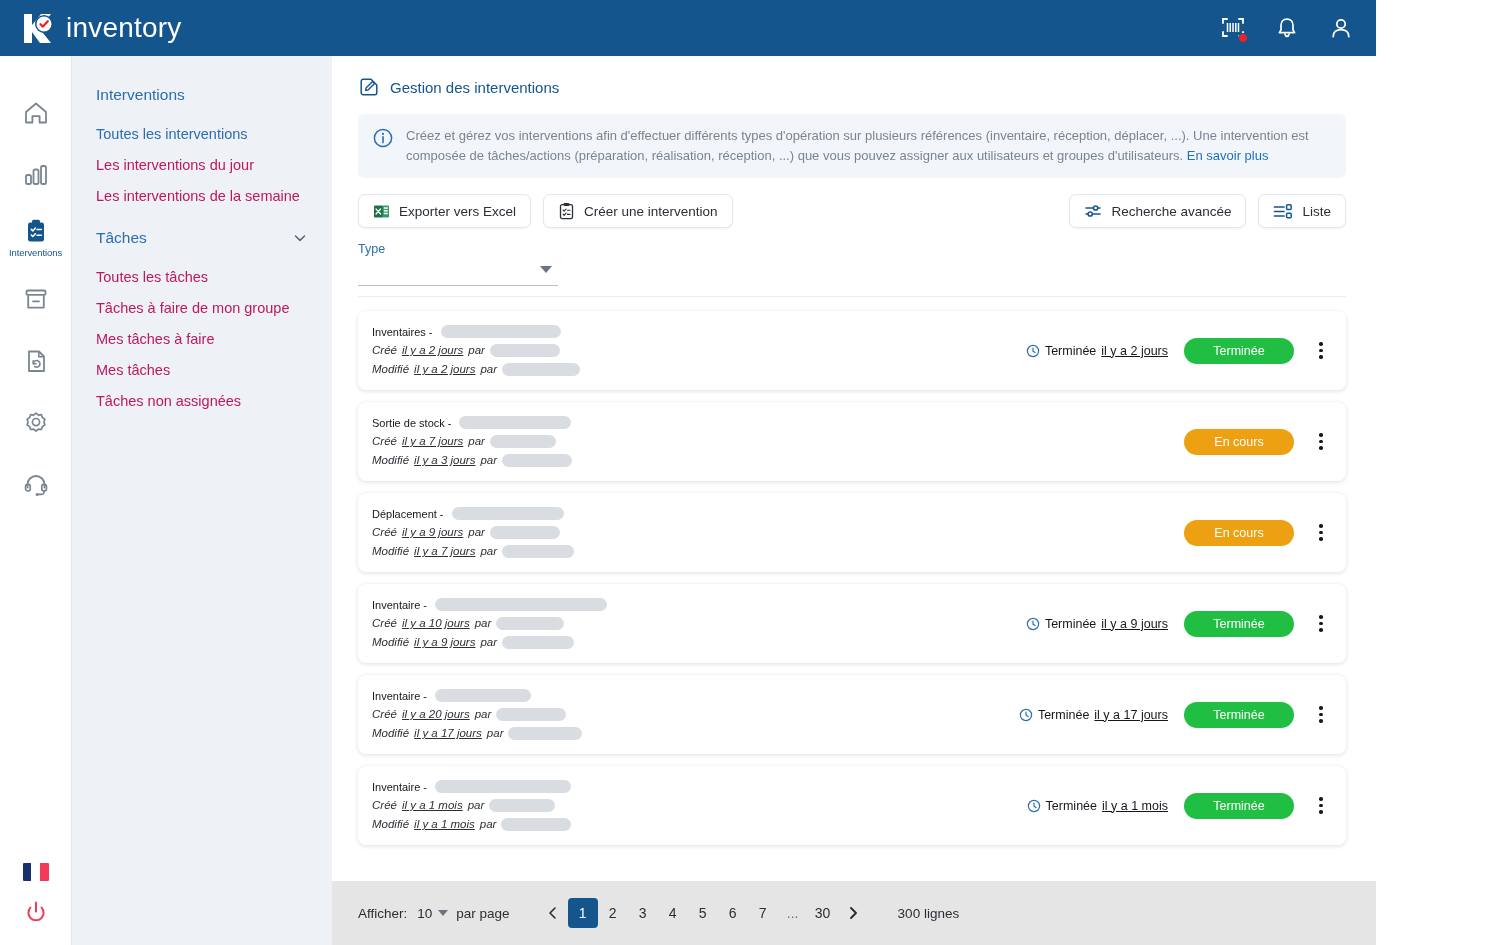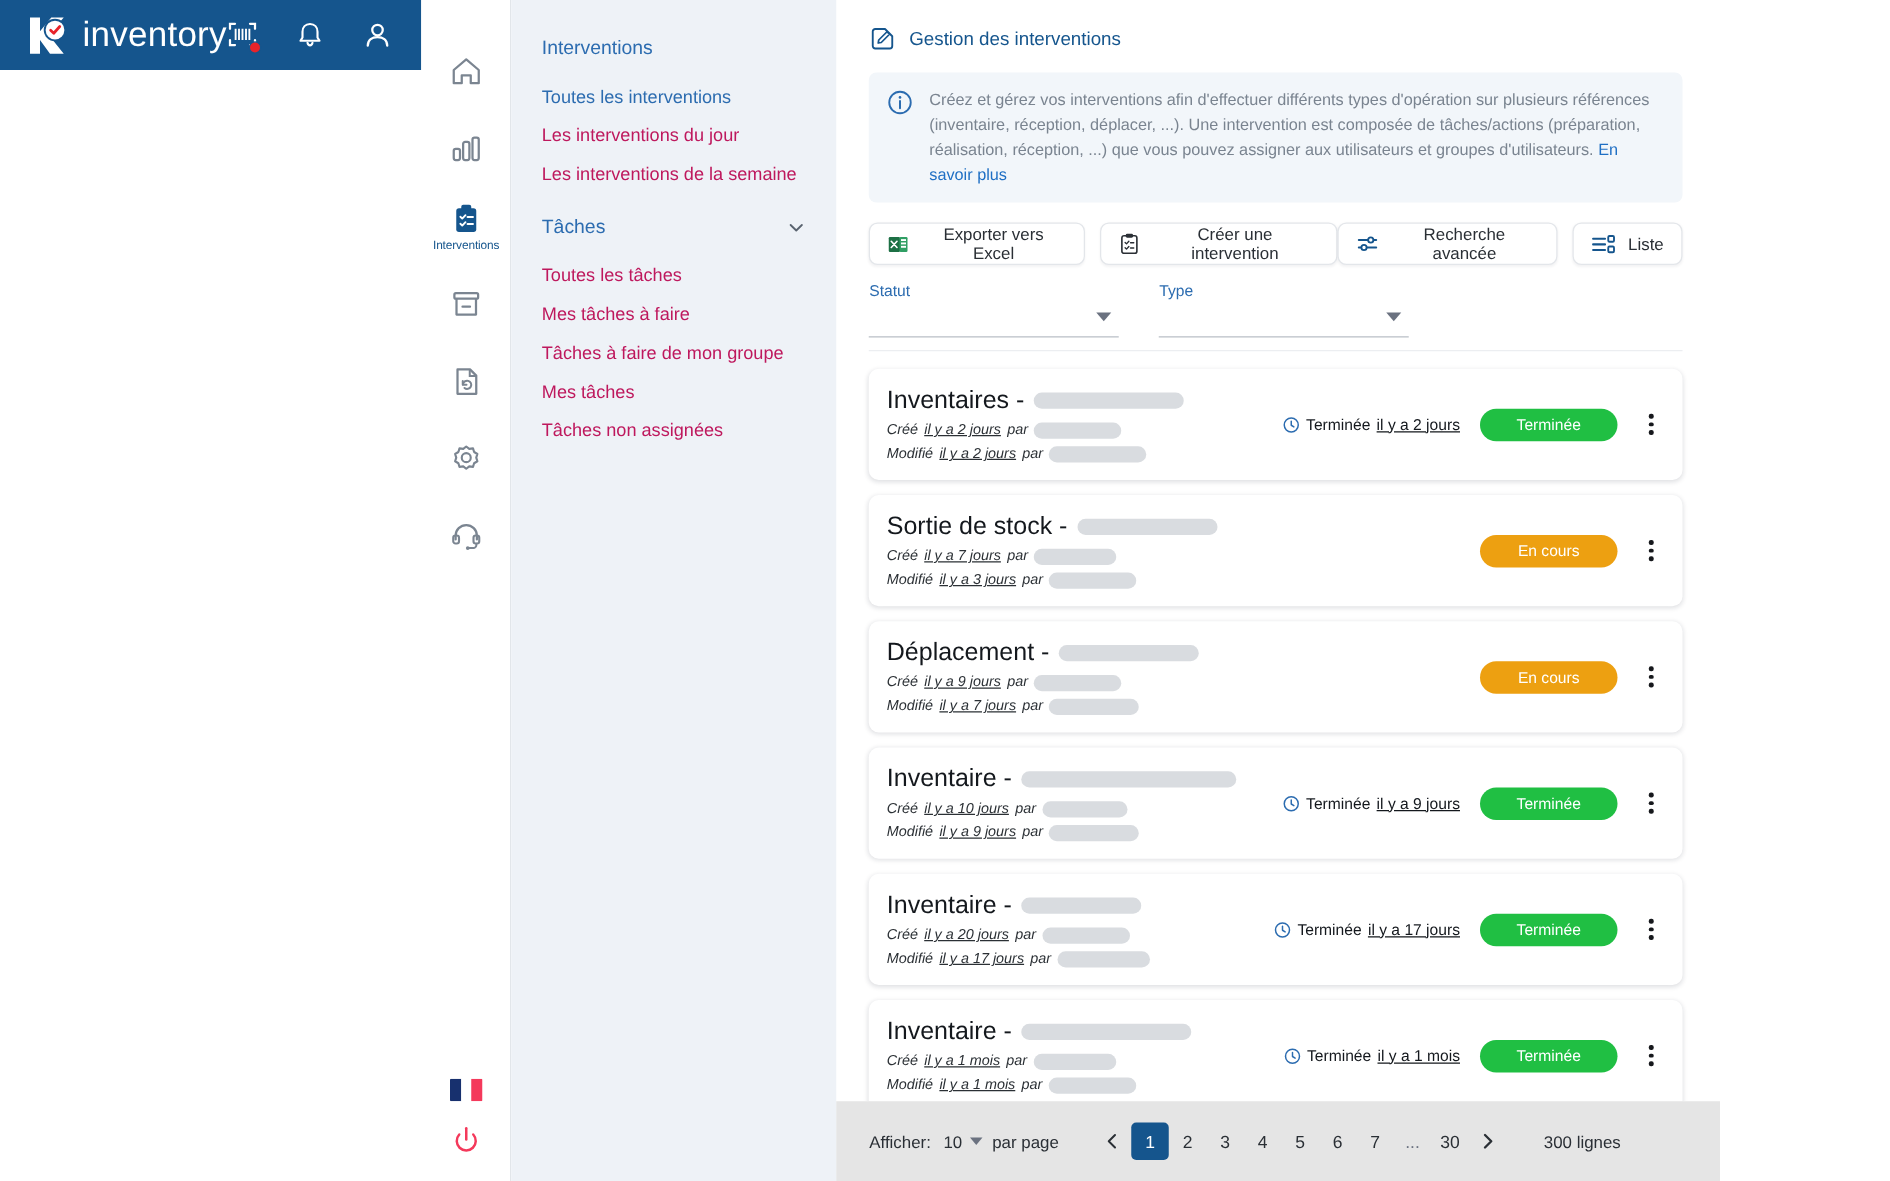--- a/index.html
+++ b/index.html
@@ -3,21 +3,21 @@
 <meta charset="utf-8">
 <title>Gestion des interventions</title>
 <style>
   * { box-sizing: border-box; margin: 0; padding: 0; }
   html, body {
     width: 1512px; height: 945px;
     font-family: "Liberation Sans", sans-serif;
     background: #ffffff;
     overflow: hidden;
   }
-  .app { position: relative; width: 1376px; height: 945px; display: flex; flex-direction: row; }
+  .app { position: relative; width: 1376px; height: 945px; display: flex; flex-direction: column; }
 
   
   .topbar {
     height: 56px; min-height: 56px;
     background: #15558d;
     display: flex; align-items: center; justify-content: space-between;
     padding: 0 22px 0 18px;
   }
   .brand { display: flex; align-items: center; gap: 8px; }
   .brand-logo { width: 40px; height: 40px; position: relative; }
@@ -103,21 +103,21 @@
   }
 
   
   .list { margin-top: 14px; }
   .card {
     background: #fff; border-radius: 8px; box-shadow: 0 1px 4px rgba(16,24,40,.14);
     padding: 14px 14px 14px 14px; margin-bottom: 12px;
     display: flex; align-items: center; gap: 10px; cursor: pointer;
   }
   .card-left { flex: 1; min-width: 0; }
-  .card-title { font-size: 20px; color: #14181d; display: flex; align-items: center; gap: 8px; }
+  .card-title { font-size: 11px; color: #14181d; display: flex; align-items: center; gap: 8px; }
   .redact { display: inline-block; height: 13px; background: #d9dce0; border-radius: 7px; vertical-align: middle; }
   .card-meta { font-size: 11.5px; color: #2b3035; margin-top: 6px; display: flex; align-items: flex-start; gap: 5px; font-style: italic;}
   .card-meta u { text-decoration: underline; }
   .card-right { display: flex; align-items: center; gap: 16px; }
   .done-stamp { font-size: 12.5px; color: #14181d; display: flex; align-items: center; gap: 5px; white-space: nowrap; }
   .badge {
     width: 110px; height: 26px; border-radius: 13px; color: #fff; font-size: 12.5px;
     display: flex; align-items: center; justify-content: center;
   }
   .badge.done { background: #20bf43; }
@@ -298,24 +298,24 @@
         <span class="chev">
           <svg width="16" height="16" viewBox="0 0 16 16">
             <path d="M3.5 6 L8 10.4 L12.5 6" stroke="#5a6470" stroke-width="1.5" fill="none" stroke-linecap="round" stroke-linejoin="round"></path>
           </svg>
         </span>
       </div>
       <div class="subnav-item">
         <span>Toutes les tâches</span>
       </div>
       <div class="subnav-item">
+        <span>Tâches à faire de mon groupe</span>
+      </div>
+      <div class="subnav-item">
         <span>Mes tâches à faire</span>
-      </div>
-      <div class="subnav-item">
-        <span>Tâches à faire de mon groupe</span>
       </div>
       <div class="subnav-item">
         <span>Mes tâches</span>
       </div>
       <div class="subnav-item">
         <span>Tâches non assignées</span>
       </div>
     </nav>
 
     <main class="main">
@@ -398,26 +398,20 @@
                 <line x1="1.5" y1="13" x2="11" y2="13" stroke="#15558d" stroke-width="1.7" stroke-linecap="round"></line>
                 <rect x="13.6" y="1.8" width="4.6" height="4.6" rx="1" stroke="#15558d" stroke-width="1.5" fill="none"></rect>
                 <rect x="13.6" y="10.2" width="4.6" height="4.6" rx="1" stroke="#15558d" stroke-width="1.5" fill="none"></rect>
               </svg>
             </span>
             <span>Liste</span>
           </button>
         </div>
 
         <div class="filters">
-          <div class="field">
-            <div class="field-label">Statut</div>
-            <div class="field-input">
-              <span class="caret"></span>
-            </div>
-          </div>
           <div class="field">
             <div class="field-label">Type</div>
             <div class="field-input">
               <span class="caret"></span>
             </div>
           </div>
         </div>
 
         <div class="list" id="intervention-list">
             <div class="card">

